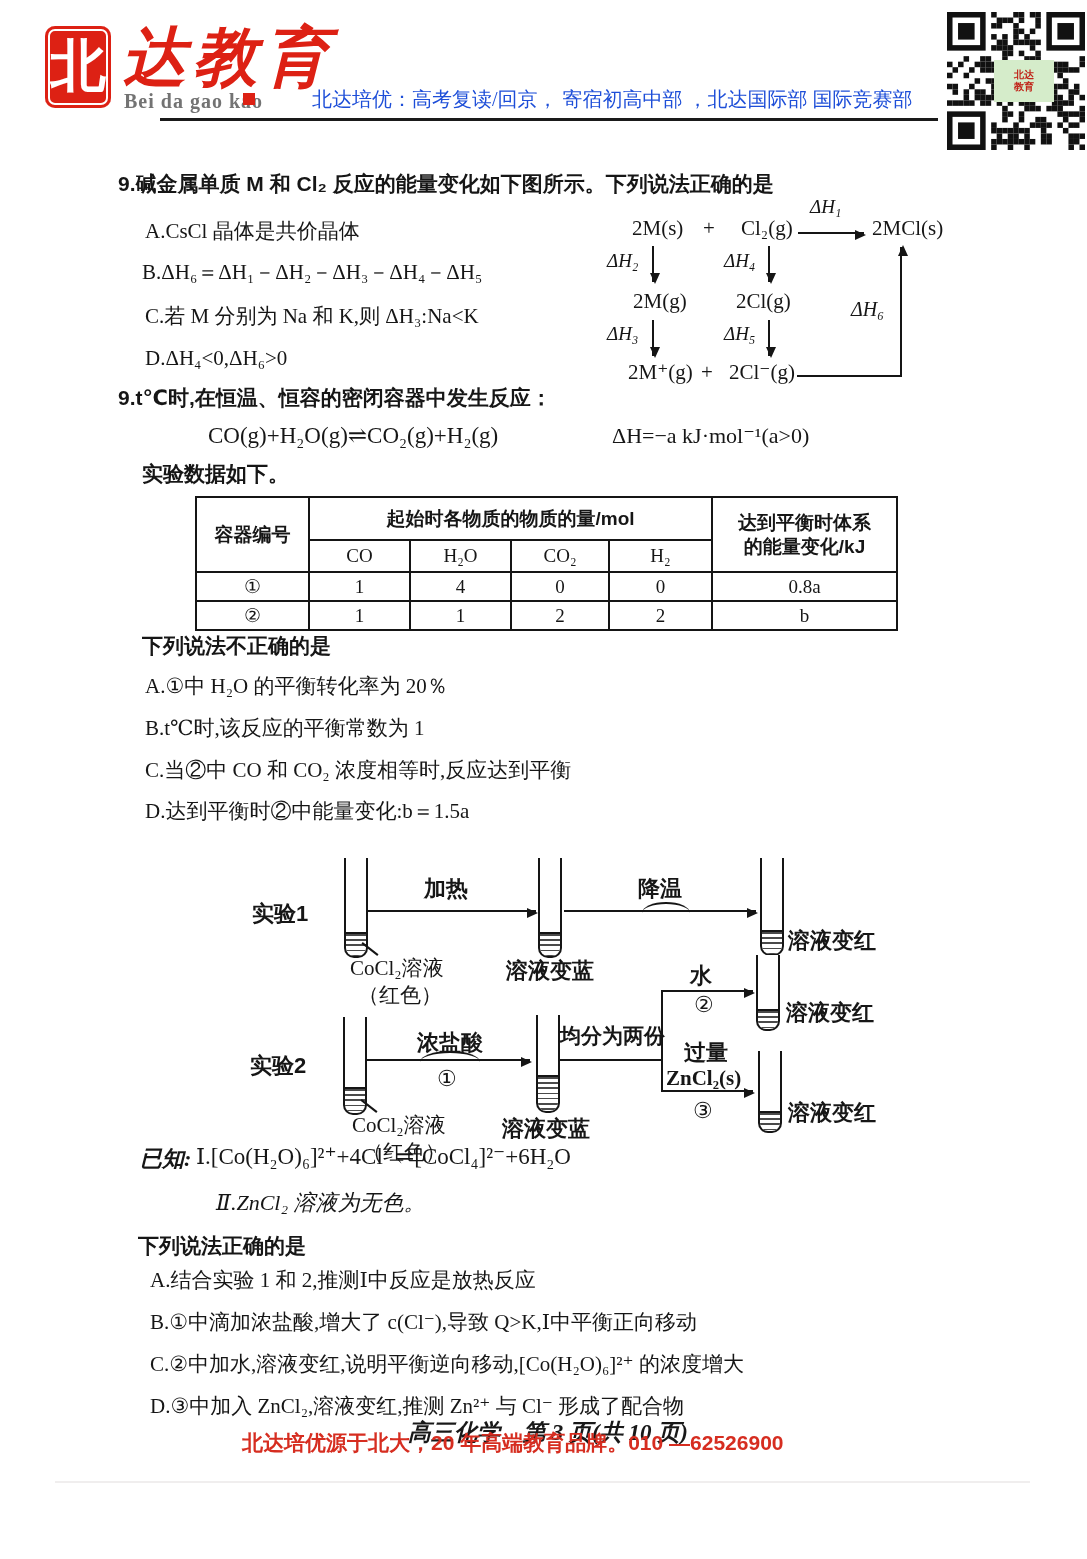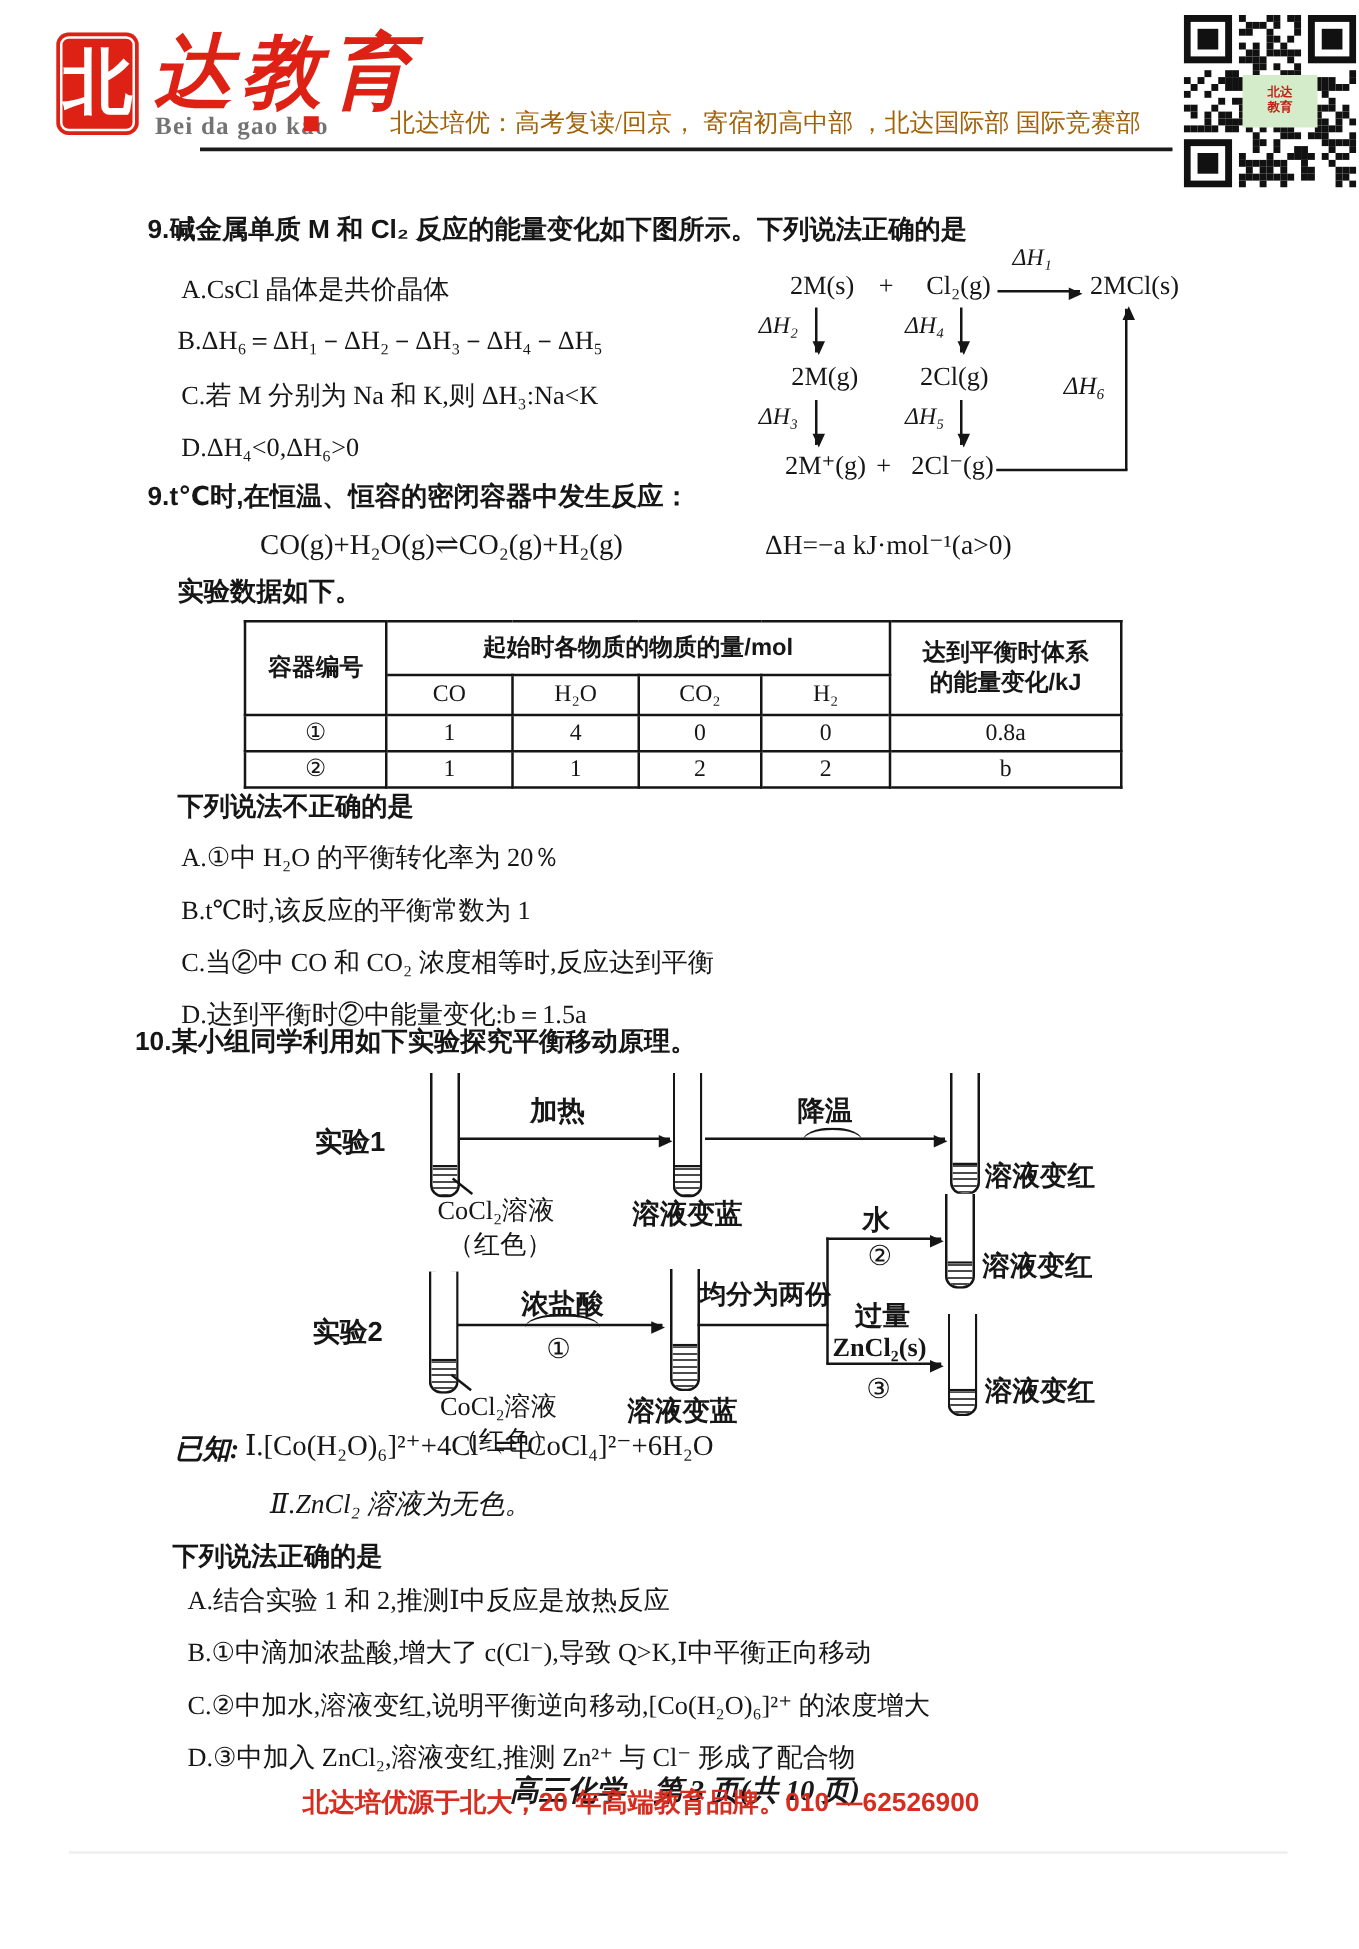--- a/index.html
+++ b/index.html
@@ -53,21 +53,21 @@
 <body>
 
 <div id="page">
 
   <div class="seal">
     <span>北</span>
   </div>
   <div class="brand">达教育</div>
   <div class="t" style="left:124px;top:90px;font-size:20px;font-weight:700;color:#737373;letter-spacing:1px;">Bei da gao kao</div>
   <div class="redsq" style="left:243px;top:93px;"></div>
-  <div class="t" style="left:312px;top:88px;font-size:20px;color:#a16207;">北达培优：高考复读/回京，  寄宿初高中部 ，北达国际部 国际竞赛部</div>
+  <div class="t" style="left:312px;top:88px;font-size:20px;color:#1d4ed8;">北达培优：高考复读/回京，  寄宿初高中部 ，北达国际部 国际竞赛部</div>
   <div class="hline" style="left:160px;top:118px;width:778px;height:3px;"></div>
   <svg id="qr" width="138" height="138" viewBox="0 0 137.5 137.5">
       <rect x="44" y="0" width="5.5" height="5.5" fill="#111"></rect>
       <rect x="66" y="0" width="5.5" height="5.5" fill="#111"></rect>
       <rect x="71.5" y="0" width="5.5" height="5.5" fill="#111"></rect>
       <rect x="82.5" y="0" width="5.5" height="5.5" fill="#111"></rect>
       <rect x="88" y="0" width="5.5" height="5.5" fill="#111"></rect>
       <rect x="49.5" y="5.5" width="5.5" height="5.5" fill="#111"></rect>
       <rect x="55" y="5.5" width="5.5" height="5.5" fill="#111"></rect>
       <rect x="60.5" y="5.5" width="5.5" height="5.5" fill="#111"></rect>
@@ -381,21 +381,20 @@
     </tr>
   </tbody>
     </table>
 
   <div class="t hei" style="left:142px;top:634px;font-size:21px;">下列说法不正确的是</div>
   <div class="t" style="left:145px;top:674px;font-size:21px;">A.①中 H₂O 的平衡转化率为 20％</div>
   <div class="t" style="left:145px;top:716px;font-size:21px;">B.t℃时,该反应的平衡常数为 1</div>
   <div class="t" style="left:145px;top:758px;font-size:21px;">C.当②中 CO 和 CO₂ 浓度相等时,反应达到平衡</div>
   <div class="t" style="left:145px;top:799px;font-size:21px;">D.达到平衡时②中能量变化:b＝1.5a</div>
 
-  <div class="t hei" style="left:108px;top:822px;font-size:21px;">10.某小组同学利用如下实验探究平衡移动原理。</div>
 
   <div>
     <div class="t hei" style="left:252px;top:901px;font-size:22px;">实验1</div>
     <div class="tube" style="left:344px;top:858px;height:98px;">
         <span class="liq" style="height:22px;"></span>
       </div>
     <div class="ptr" style="left:360px;top:948px;"></div>
     <div class="t" style="left:350px;top:956px;font-size:21px;">CoCl₂溶液</div>
     <div class="t" style="left:358px;top:983px;font-size:21px;">（红色）</div>
     <div class="ar" style="left:368px;top:910px;width:168px;"></div>

